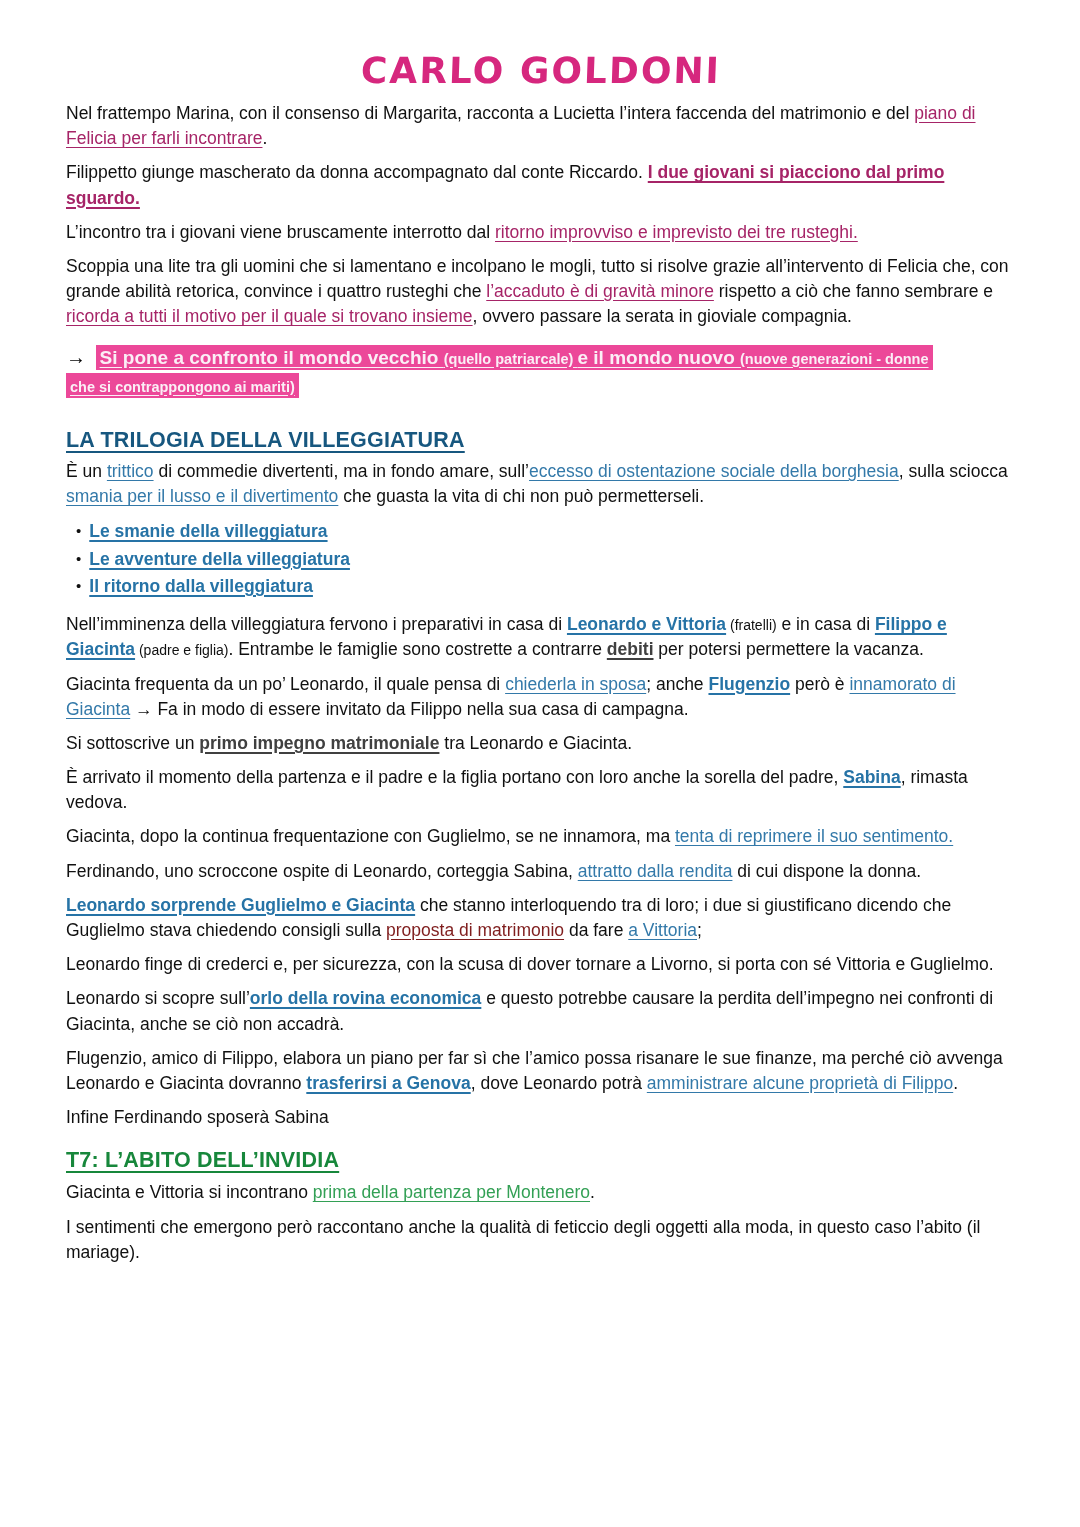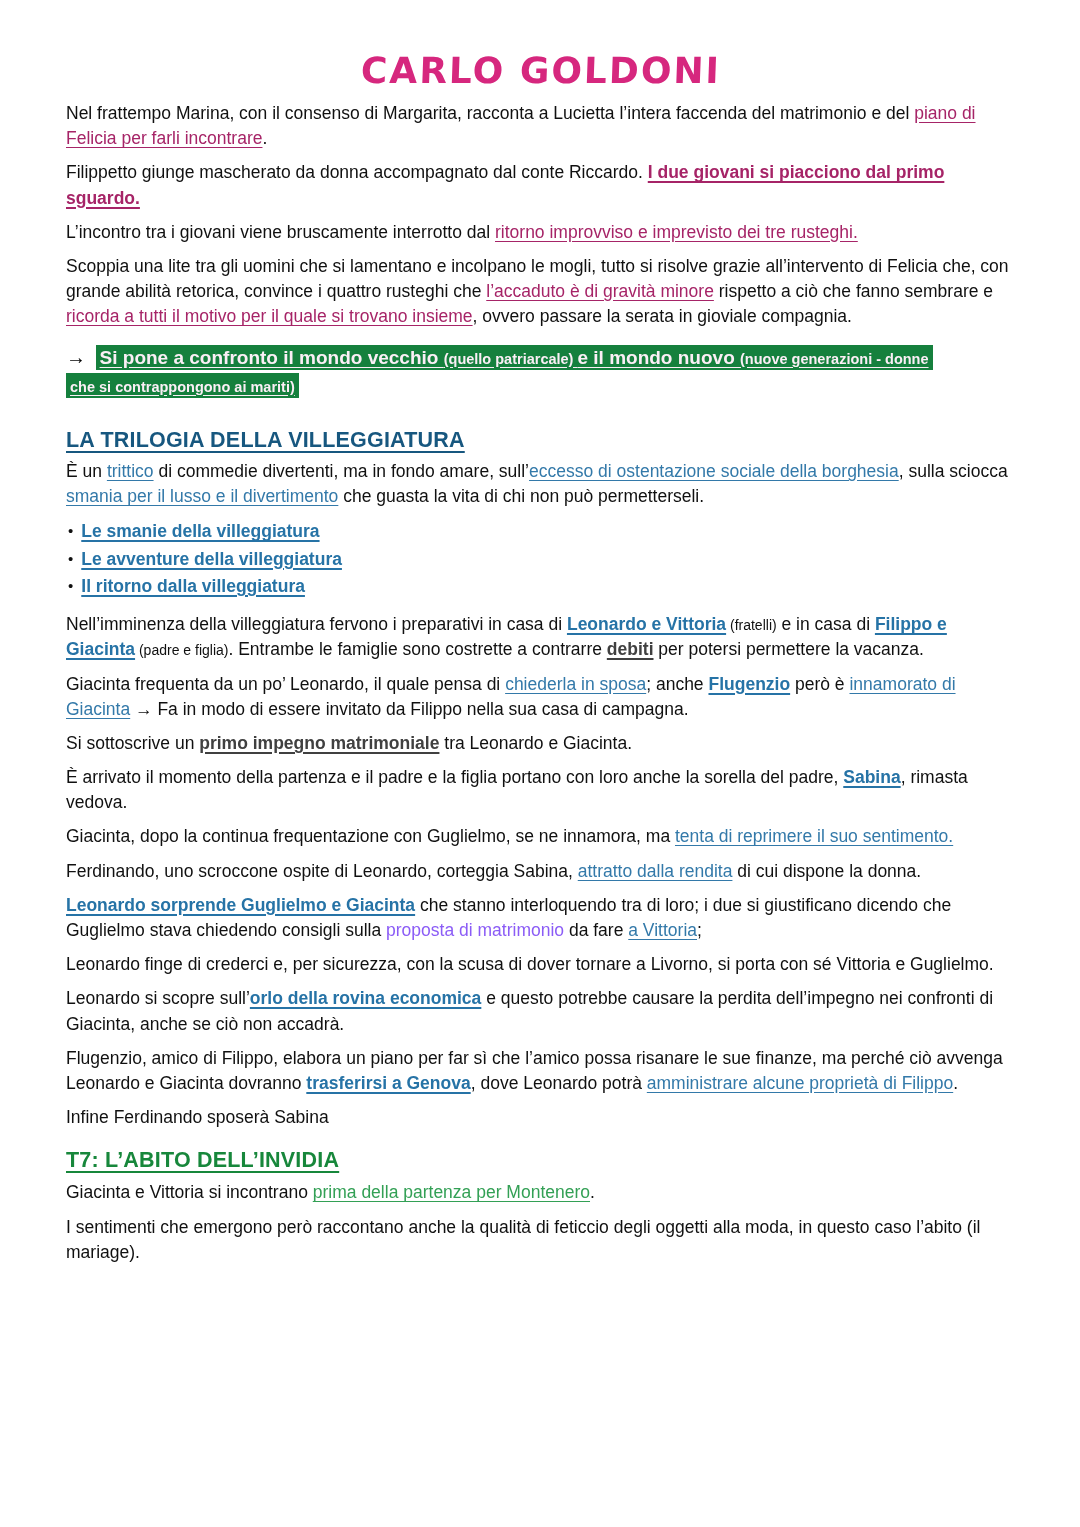--- a/index.html
+++ b/index.html
@@ -30,40 +30,40 @@
     color: #101010;
   }
 
   
   .s-p   { }
   .s-pk  { color: #A62467; text-decoration: underline; text-underline-offset: 3px; }
   .s-pkb { color: #A62467; font-weight: bold; text-decoration: underline; text-underline-offset: 3px; text-decoration-thickness: 2px; }
   .s-bl  { color: #3379A9; text-decoration: underline; text-underline-offset: 3px; text-align: right; }
   .s-blb { color: #2673A6; font-weight: bold; text-decoration: underline; text-underline-offset: 3px; text-decoration-thickness: 2px; }
   .s-bb  { color: #404040; font-weight: bold; text-decoration: underline; text-underline-offset: 3px; text-decoration-thickness: 2px; }
-  .s-bu  { color: #8b5cf6; text-underline-offset: 3px; }
+  .s-bu  { color: #7f1d1d; text-decoration: underline; text-underline-offset: 3px; }
   .s-sm  { font-size: 14px; color: #101010; }
   .s-gr  { color: #33A055; text-decoration: underline; text-underline-offset: 3px; }
   .s-grb { color: #1F8B3C; font-weight: bold; text-decoration: underline; text-underline-offset: 3px; text-decoration-thickness: 2px; }
 
   
   .hl {
     margin: 13px 0 0 0;
     font-size: 19px;
     font-weight: bold;
     line-height: 1.45;
   }
   .hl-arrow {
     color: #000;
     font-weight: normal;
     font-size: 20px;
     padding-right: 4px;
   }
   .hl-mark {
-    background: #15803d;
+    background: #ec4899;
     color: #FBEFF6;
     text-decoration: underline;
     text-underline-offset: 3px;
     padding: 2px 4px;
     -webkit-box-decoration-break: clone;
     box-decoration-break: clone;
   }
   .hl-big   { font-size: 19px; }
   .hl-small { font-size: 14.5px; }
 
@@ -75,21 +75,21 @@
     text-underline-offset: 4px;
     text-decoration-thickness: 2px;
     letter-spacing: 0.2px;
   }
   .h-blue  { color: #17577F; margin: 29px 0 6px 0; }
   .h-green { color: #17873B; margin: 18px 0 7px 0; }
 
   
   .bullets {
     list-style: none;
-    margin: 2px 0 13px 0;
+    margin: 2px 0 13px 8px;
     padding: 0;
   }
   .bullets li {
     font-size: 17.5px;
     line-height: 1.5;
     margin: 0 0 1px 0;
   }
   .bullets .dot {
     color: #101010;
     font-size: 15px;

